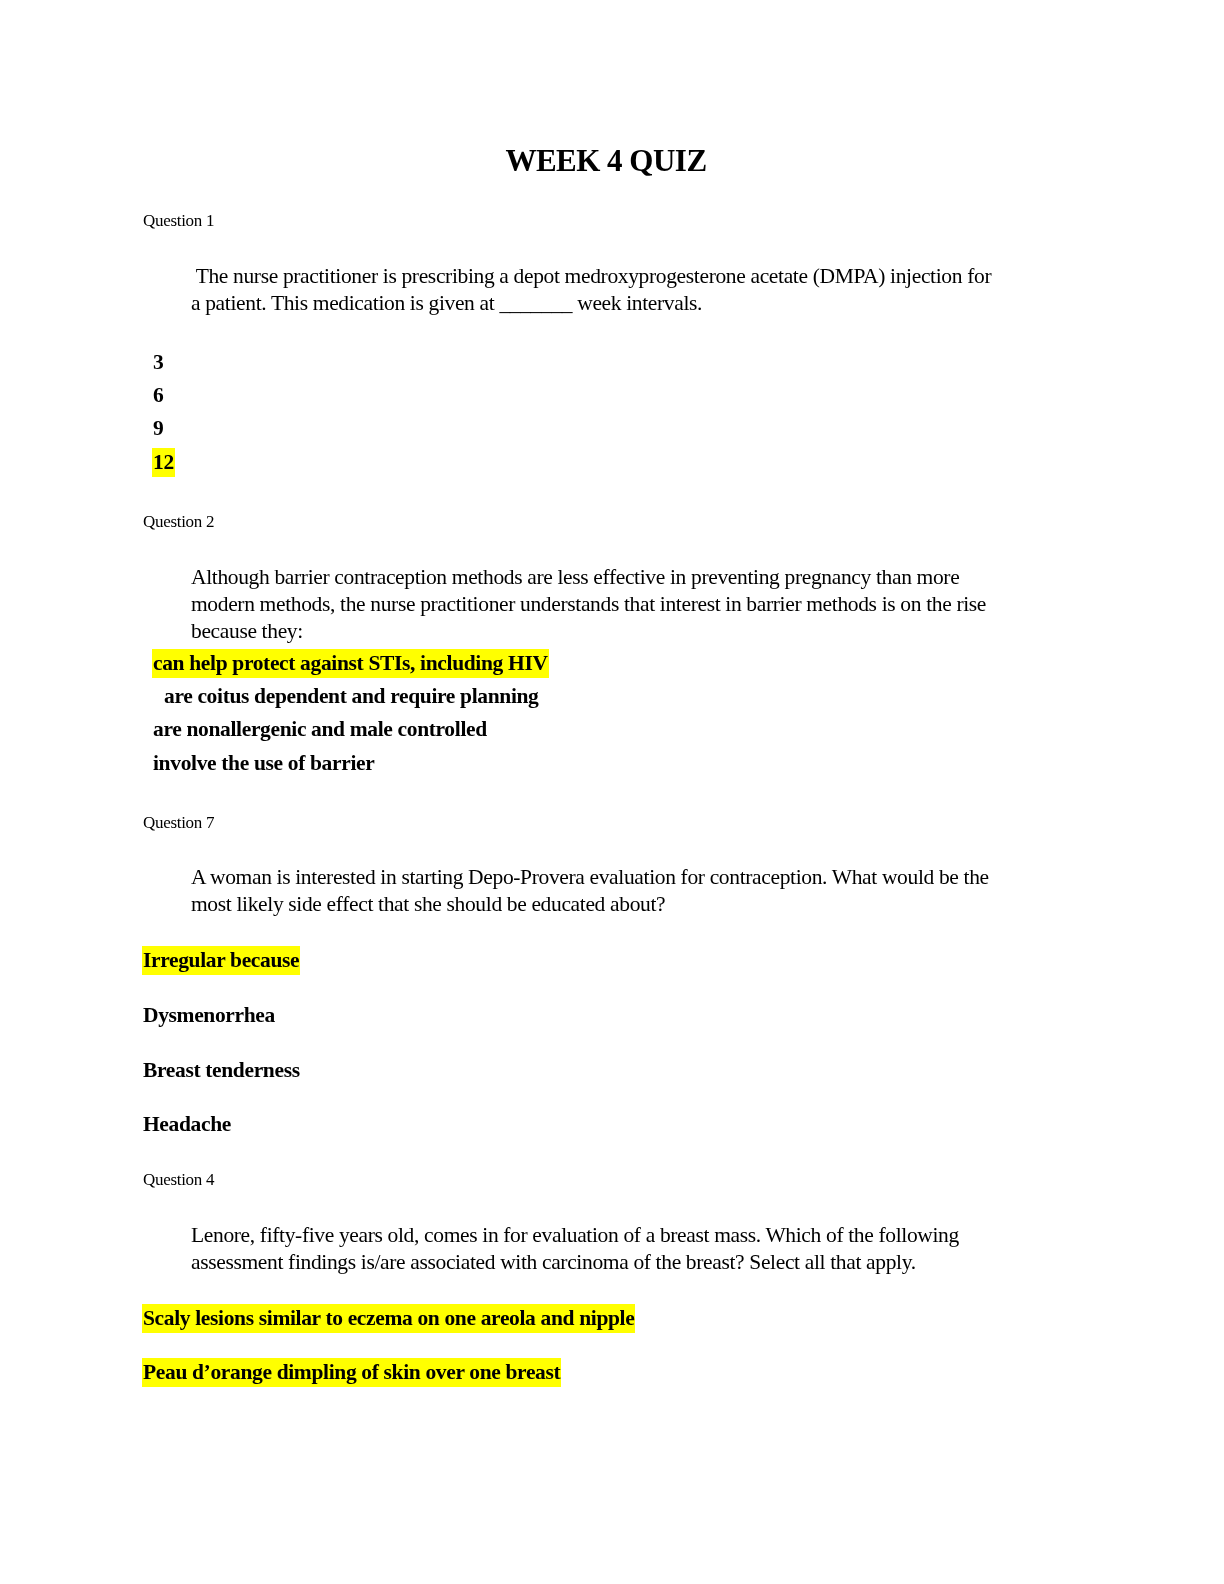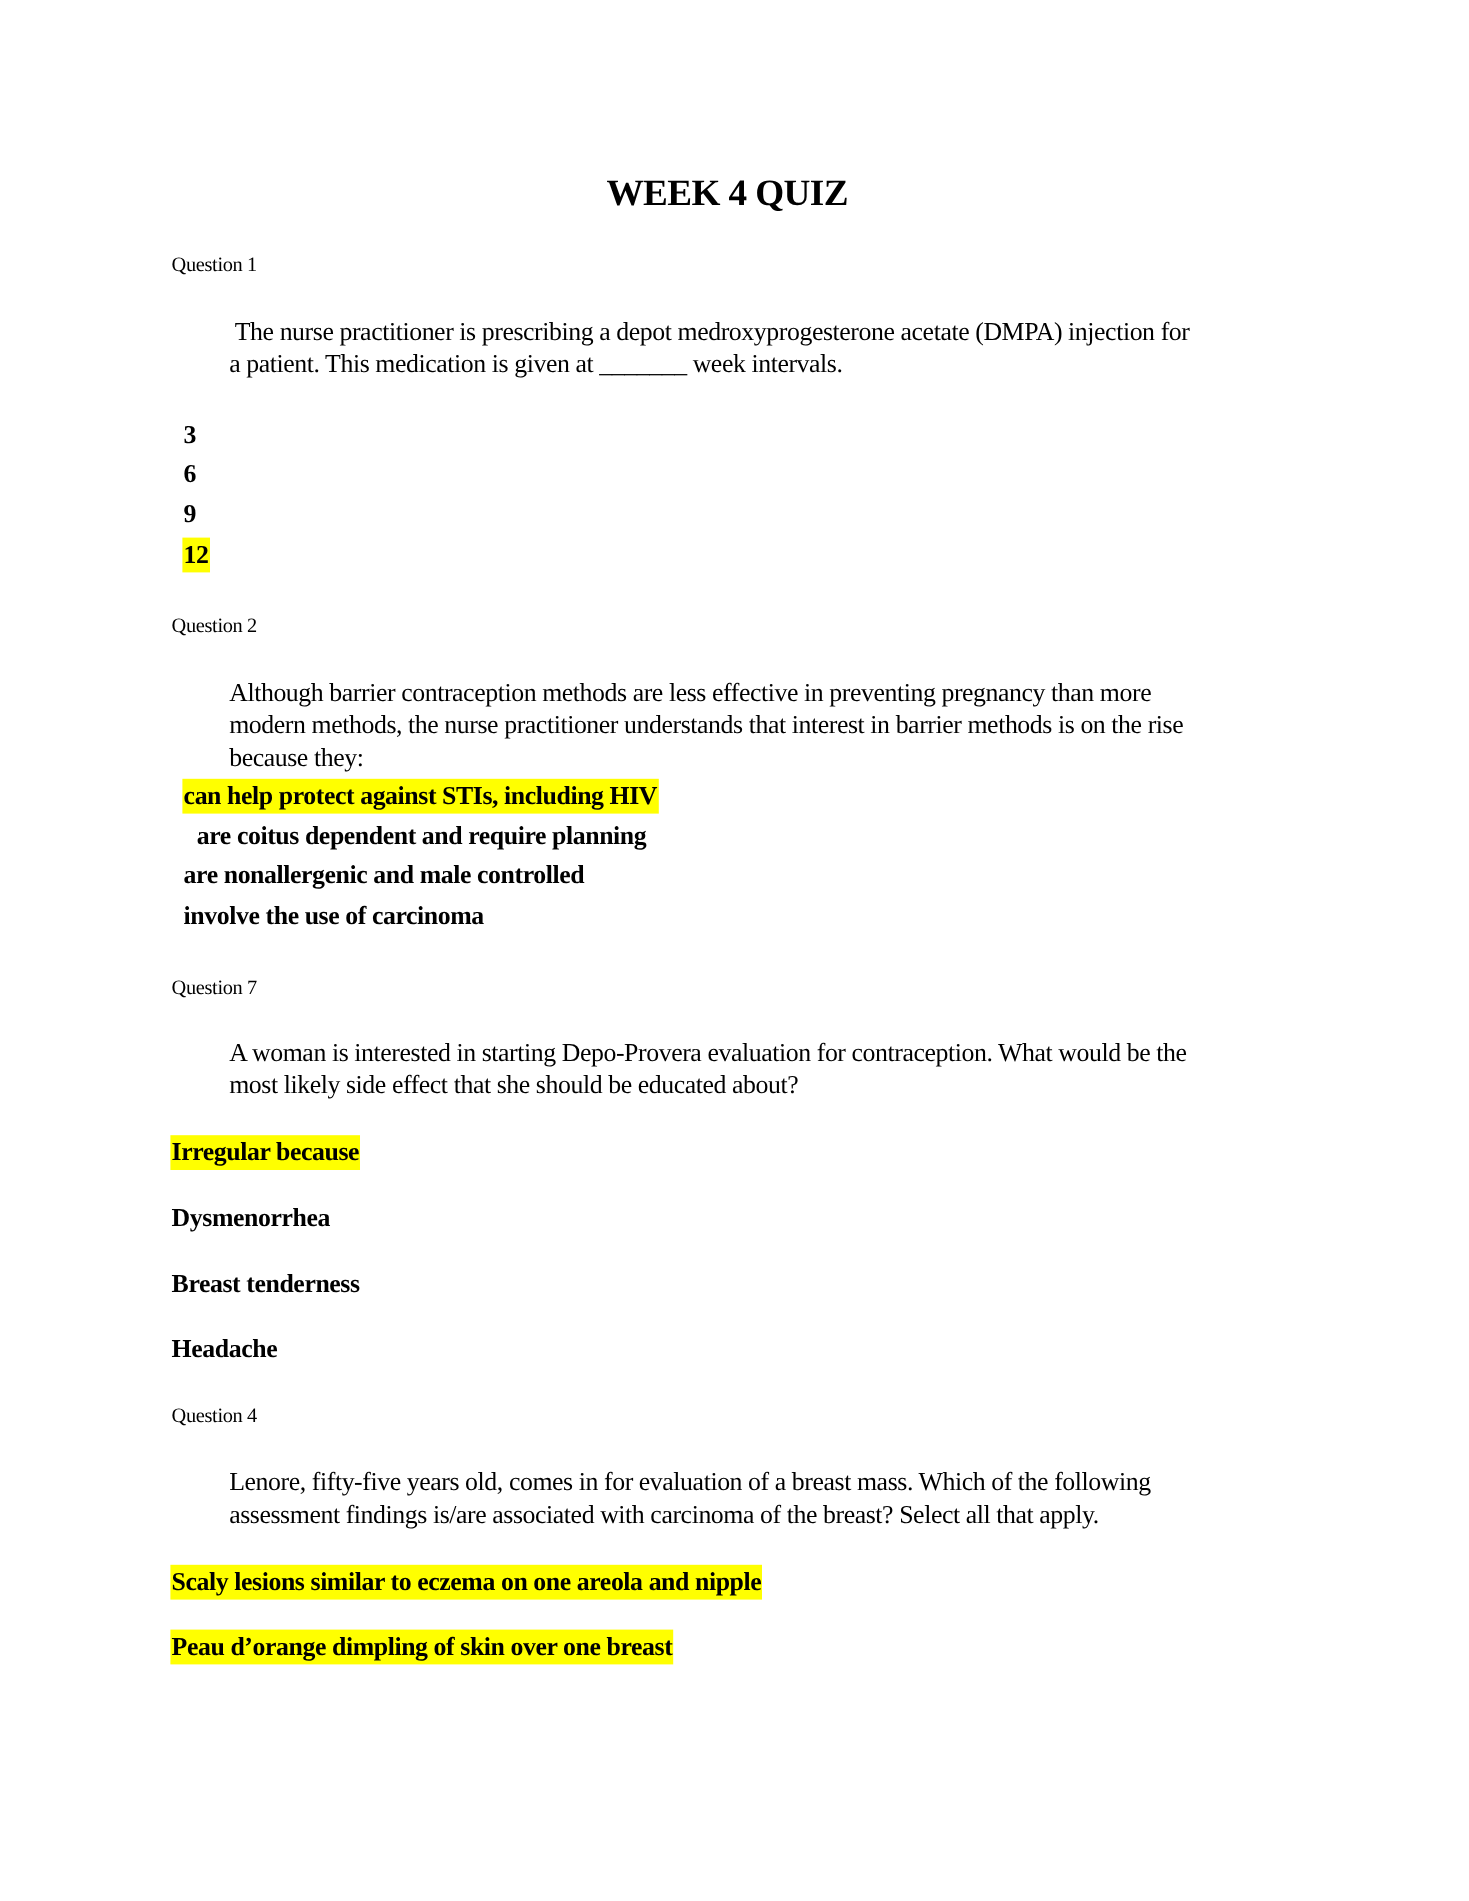--- a/index.html
+++ b/index.html
@@ -83,21 +83,21 @@
 
   <div>
     <div class="abs qhead" style="top:508px;">Question 2</div>
     <div class="abs para" style="top:564px;">Although barrier contraception methods are less effective in preventing pregnancy than more</div>
     <div class="abs para" style="top:591px;">modern methods, the nurse practitioner understands that interest in barrier methods is on the rise</div>
     <div class="abs para" style="top:618px;">because they:</div>
 
     <div class="abs opt" style="top:650px; left:152px;"><span class="hl">can help protect against STIs, including HIV</span></div>
     <div class="abs opt" style="top:683px; left:153px;margin-left:11px;">are coitus dependent and require planning</div>
     <div class="abs opt" style="top:716px; left:153px;">are nonallergenic and male controlled</div>
-    <div class="abs opt" style="top:750px; left:153px;">involve the use of carcinoma</div>
+    <div class="abs opt" style="top:750px; left:153px;">involve the use of barrier</div>
   </div>
 
   <div>
     <div class="abs qhead" style="top:809px;">Question 7</div>
     <div class="abs para" style="top:864px;">A woman is interested in starting Depo-Provera evaluation for contraception. What would be the</div>
     <div class="abs para" style="top:891px;">most likely side effect that she should be educated about?</div>
 
     <div class="abs opt" style="top:947px; left:142px;"><span class="hl">Irregular because</span></div>
     <div class="abs opt" style="top:1002px;">Dysmenorrhea</div>
     <div class="abs opt" style="top:1057px;">Breast tenderness</div>

